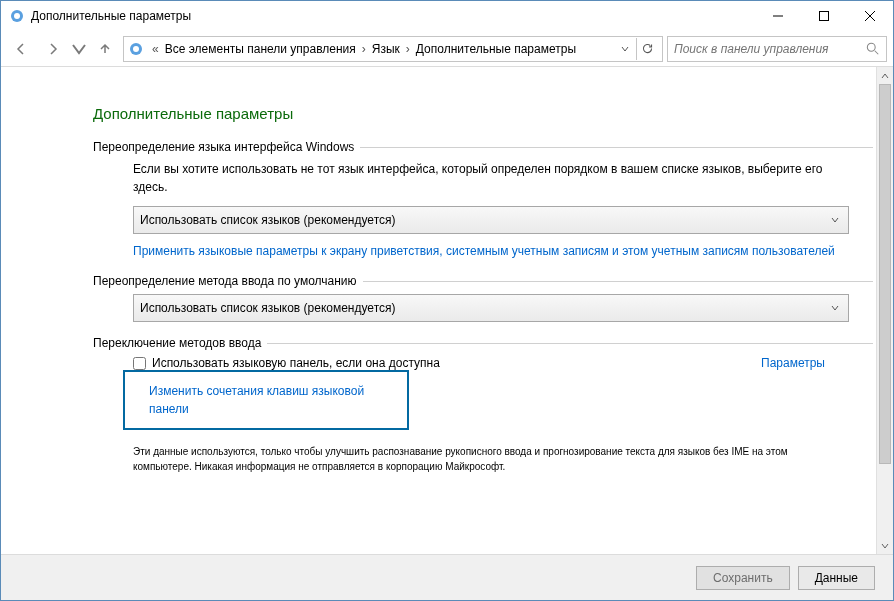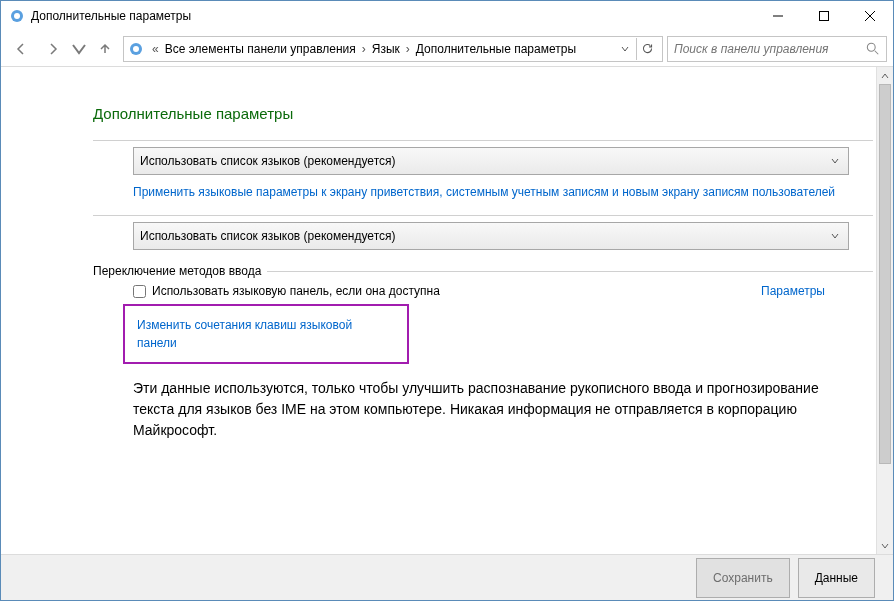--- a/index.html
+++ b/index.html
@@ -157,43 +157,43 @@
   }
   .checkbox-row input { margin-right: 6px; }
   .params-link {
     margin-left: auto;
     color: #0066cc;
     font-size: 12px;
     padding-right: 24px;
   }
   .params-row { display: flex; align-items: center; }
   .highlight-box {
-    border: 2px solid #a21caf;
-    padding: 10px 12px;
-    margin-top: 6px;
+    border: 2px solid #0369a1;
+    padding: 10px 24px;
+    margin-top: 0;
     margin-left: -10px;
     margin-right: 440px;
   }
   .cutoff-text {
-    font-size: 14px;
+    font-size: 10px;
     color: #000;
     line-height: 1.5;
   }
   .footer {
     height: 46px;
     border-top: 1px solid #dcdcdc;
     background: #f0f0f0;
     display: flex;
     align-items: center;
     justify-content: flex-end;
     padding-right: 18px;
     gap: 8px;
   }
   .footer button {
-    height: 40px;
+    height: 24px;
     padding: 0 16px;
     font-size: 12px;
     border: 1px solid #adadad;
     background: #e1e1e1;
     color: #6d6d6d;
   }
   .footer button.enabled {
     color: #000;
     background: #e9e9e9;
   }
@@ -297,48 +297,51 @@
         <path d="M10 10 L14 14" stroke="currentColor" stroke-width="1.2"></path>
       </svg>
   </div>
 </div>
 
 <div class="content">
   <div class="page-title">Дополнительные параметры</div>
 
   <fieldset>
     <div class="fieldset-row">
+      <span class="fieldset-label">Переопределение языка интерфейса Windows</span>
+      <span class="fieldset-line"></span>
+    </div>
+    <div class="indent">
+      <div class="desc">Если вы хотите использовать не тот язык интерфейса, который определен порядком в вашем списке языков, выберите его здесь.</div>
+      <div class="combo">
+        <span>Использовать список языков (рекомендуется)</span>
+        <span class="chev">
+            <svg width="8" height="8" viewBox="0 0 8 8">
+              <path d="M1 2 L4 6 L7 2" fill="none" stroke="#555" stroke-width="1"></path>
+            </svg>
+          </span>
+      </div>
+      <div class="link-block"><span class="link">Применить языковые параметры к экрану приветствия, системным учетным записям и этом учетным записям пользователей</span></div>
+    </div>
+  </fieldset>
+
+  <fieldset>
+    <div class="fieldset-row">
+      <span class="fieldset-label">Переопределение метода ввода по умолчанию</span>
       <span class="fieldset-line"></span>
     </div>
     <div class="indent">
       <div class="combo">
         <span>Использовать список языков (рекомендуется)</span>
         <span class="chev">
             <svg width="8" height="8" viewBox="0 0 8 8">
               <path d="M1 2 L4 6 L7 2" fill="none" stroke="#555" stroke-width="1"></path>
             </svg>
           </span>
       </div>
-      <div class="link-block"><span class="link">Применить языковые параметры к экрану приветствия, системным учетным записям и новым экрану записям пользователей</span></div>
-    </div>
-  </fieldset>
-
-  <fieldset>
-    <div class="fieldset-row">
-      <span class="fieldset-line"></span>
-    </div>
-    <div class="indent">
-      <div class="combo">
-        <span>Использовать список языков (рекомендуется)</span>
-        <span class="chev">
-            <svg width="8" height="8" viewBox="0 0 8 8">
-              <path d="M1 2 L4 6 L7 2" fill="none" stroke="#555" stroke-width="1"></path>
-            </svg>
-          </span>
-      </div>
     </div>
   </fieldset>
 
   <fieldset>
     <div class="fieldset-row">
       <span class="fieldset-label">Переключение методов ввода</span>
       <span class="fieldset-line"></span>
     </div>
     <div class="indent">
       <div class="params-row">

